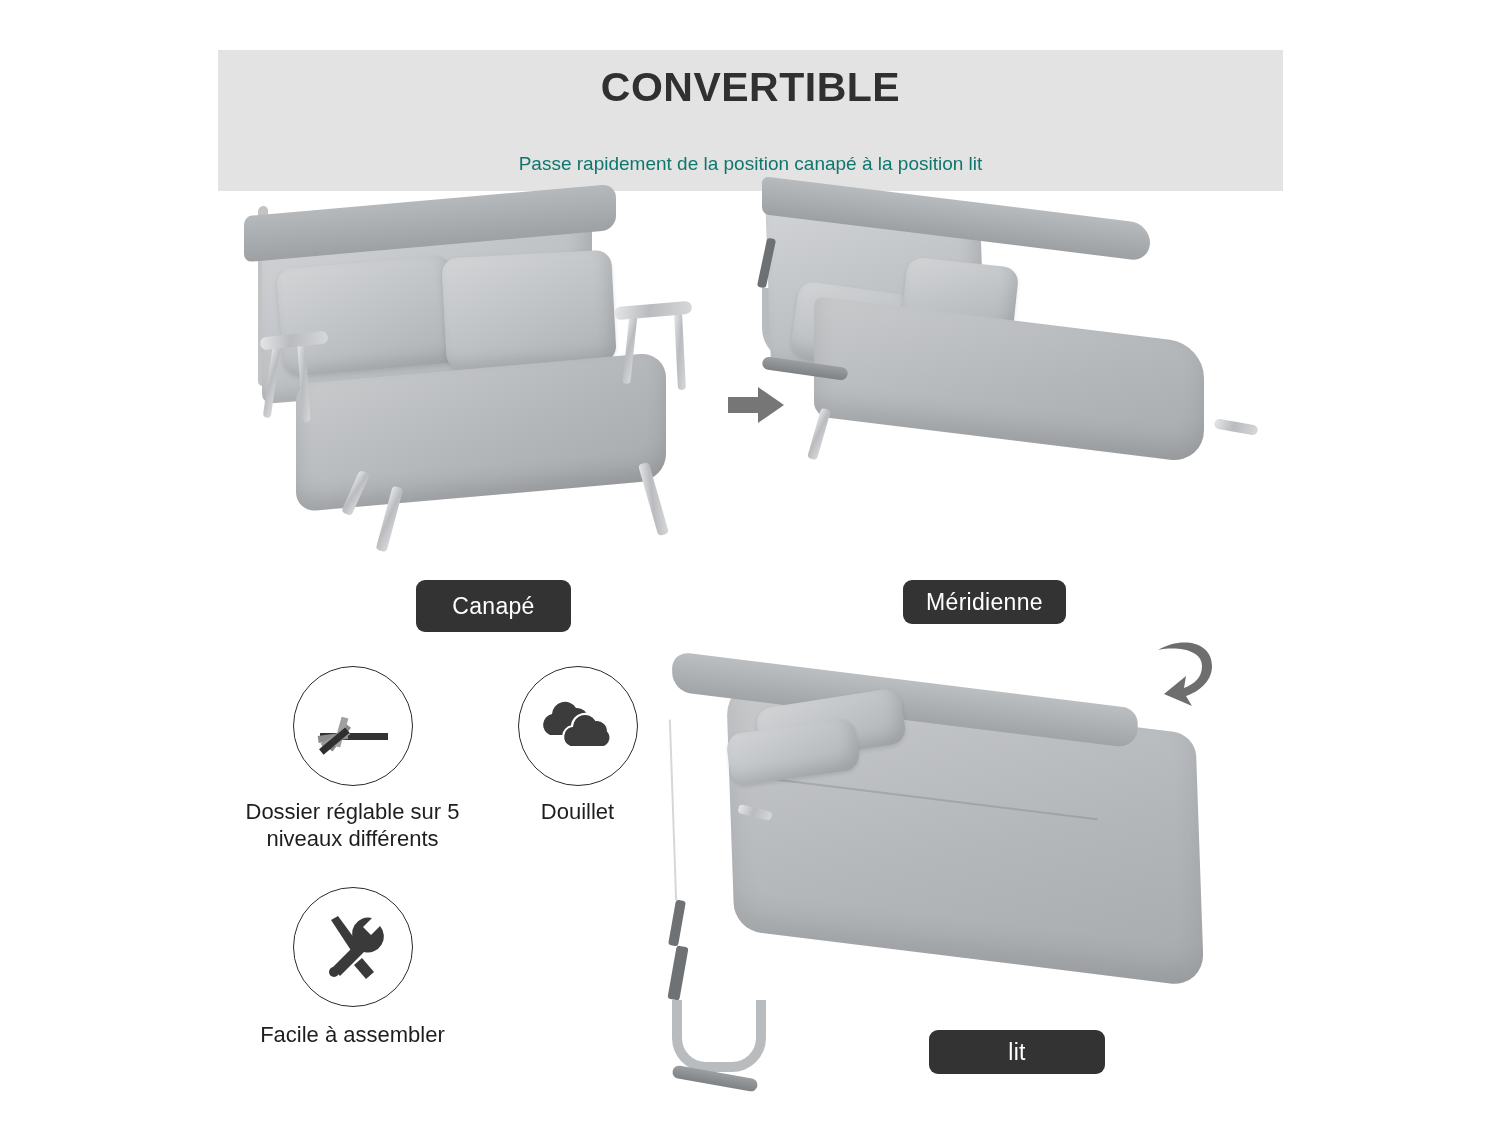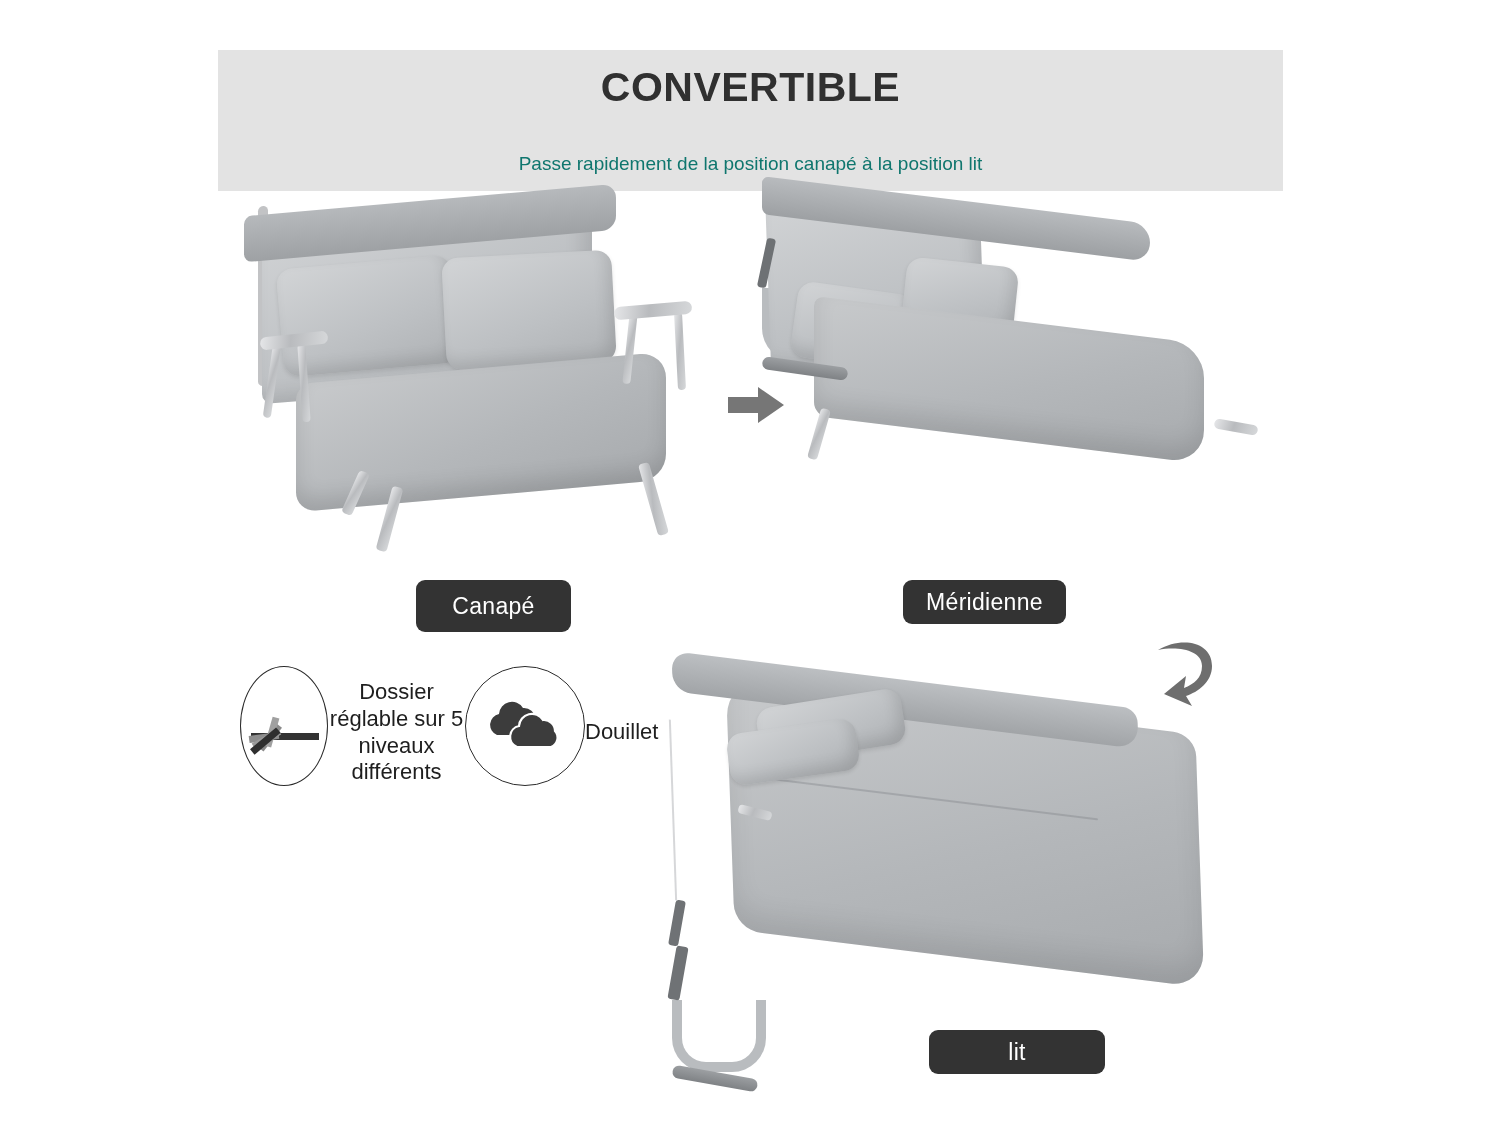--- a/index.html
+++ b/index.html
@@ -100,21 +100,21 @@
   .badge{position:absolute;background:#333333;color:#ffffff;border-radius:9px;
          display:flex;align-items:center;justify-content:center;
          font-size:23px;font-weight:400;letter-spacing:.3px;}
   #badge-canape{left:416px;top:580px;width:155px;height:52px;}
   #badge-meridienne{left:903px;top:580px;width:163px;height:44px;}
   #badge-lit{left:929px;top:1030px;width:176px;height:44px;}
 
   
   .features{position:absolute;left:240px;top:666px;width:450px;}
   .feat-row{display:flex;}
-  .feat{width:225px;display:flex;flex-direction:row;align-items:center;}
+  .feat{width:225px;display:flex;flex-direction:column;align-items:center;}
   .feat-circle{width:118px;height:118px;border-radius:50%;border:1.6px solid #2b2b2b;
                display:flex;align-items:center;justify-content:center;background:#fff;}
   .feat-label{margin-top:13px;font-size:22px;line-height:1.22;text-align:center;color:#1e1e1e;
               max-width:235px;}
   .feat-row-2{margin-top:34px;}
   .feat-row-2 .feat-label{margin-top:15px;}
 </style>
 </head>
 <body>
 
@@ -214,16 +214,30 @@
                    a10,10 0 0 1 -4,16 Z" fill="#3c3c3c" stroke="#ffffff" stroke-width="2.2"></path>
         </svg>
       </div>
       <div class="feat-label">Douillet</div>
     </div>
 
   </div>
 
   <div class="feat-row feat-row-2">
 
+    <div class="feat">
+      <div class="feat-circle">
+        <svg width="78" height="78" viewBox="0 0 78 78">
+          <g fill="#3a3a3a">
+            <path d="M17,12 l7,-4 l22,30 l-8,6 Z"></path>
+            <circle cx="20" cy="64" r="5"></circle>
+            <path d="M58,10 a16,16 0 0 0 -16,26 l-24,24 l8,8 l24,-24
+                     a16,16 0 0 0 16,-26 l-9,9 l-8,-8 Z"></path>
+            <path d="M48,50 l12,14 l-8,7 l-12,-14 Z"></path>
+          </g>
+        </svg>
+      </div>
+      <div class="feat-label">Facile à assembler</div>
+    </div>
 
 
   </div>
 </div>
 
 </body></html>

